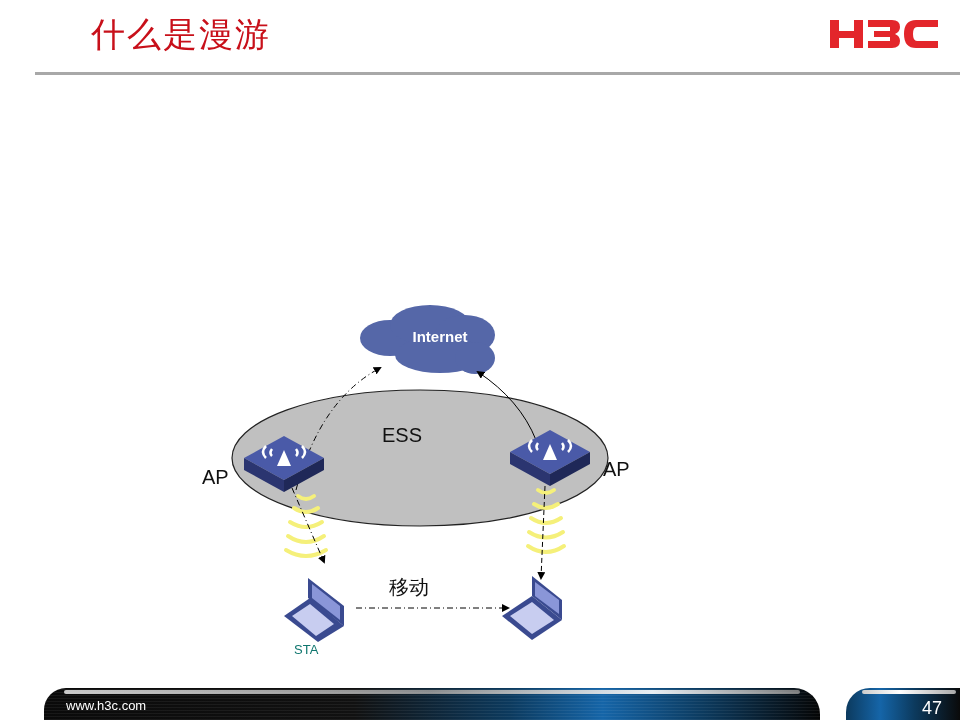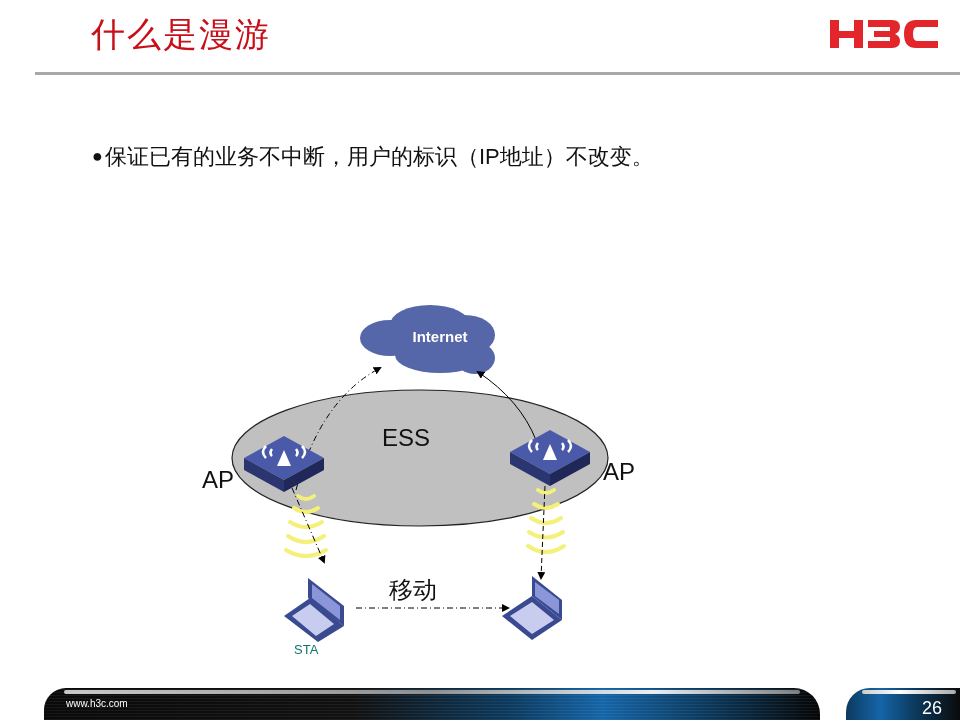--- a/index.html
+++ b/index.html
@@ -21,39 +21,39 @@
     background: #a8a8a8;
   }
   .bullets {
     position: absolute; left: 92px; top: 140px; margin: 0; padding: 0; list-style: none;
   }
   .bullets li {
     font-size: 22px; color: #111; height: 44px; line-height: 34px; white-space: nowrap;
   }
   .bullets li .dot { font-size: 18px; margin-right: 2px; position: relative; top: -2px; }
   .diagram { position: absolute; left: 0; top: 0; width: 960px; height: 720px; }
-  .lbl { position: absolute; font-size: 24px; color: #111; }
+  .lbl { position: absolute; font-size: 20px; color: #111; }
   .lbl-sm { position: absolute; font-size: 13px; color: #0f766e; }
   .footer-bar {
     position: absolute; left: 44px; top: 688px; width: 776px; height: 32px;
     border-radius: 22px 26px 0 0;
     background: linear-gradient(90deg, #0a0a0a 0%, #111 40%, #0c3a5e 60%, #1565a8 72%, #0c3a5e 85%, #050505 100%);
     overflow: hidden;
   }
   .footer-bar::before {
     content: ""; position: absolute; left: 20px; right: 20px; top: 2px; height: 4px;
     background: linear-gradient(90deg, #ddd, #999 50%, #fff 80%, #888);
     border-radius: 2px; opacity: 0.9;
   }
   .footer-bar::after {
     content: ""; position: absolute; inset: 0;
     background: repeating-linear-gradient(0deg, rgba(255,255,255,0.06) 0 1px, transparent 1px 3px);
   }
   .footer-url {
-    position: absolute; left: 66px; top: 698px; font-size: 10px; color: #fff; z-index: 2;
+    position: absolute; left: 66px; top: 698px; font-size: 13px; color: #fff; z-index: 2;
   }
   .page-box {
     position: absolute; left: 846px; top: 688px; width: 114px; height: 32px;
     border-radius: 24px 0 0 0;
     background: linear-gradient(90deg, #0c3a5e 0%, #1565a8 30%, #0c3a5e 60%, #0a0a0a 100%);
     overflow: hidden;
   }
   .page-box::before {
     content: ""; position: absolute; left: 16px; right: 4px; top: 2px; height: 4px;
     background: linear-gradient(90deg, #ccc, #fff 40%, #aaa);
@@ -74,21 +74,20 @@
     <rect x="26" y="4" width="9" height="28"></rect>
     <rect x="2" y="15" width="33" height="7"></rect>
     <path d="M40 4 H64 Q72 4 72 11 Q72 16 67 18 Q72 20 72 25 Q72 32 64 32 H40 V25 H62 V21 H46 V15 H62 V11 H40 Z"></path>
     <path d="M110 4 H88 Q76 4 76 18 Q76 32 88 32 H110 V25 H89 Q85 25 85 18 Q85 11 89 11 H110 Z"></path>
   </g>
 </svg>
 
 <div class="rule"></div>
 
 <ul class="bullets">
-  <li><span class="dot">●</span><span>保证已有的业务不中断，用户的标识（IP地址）不改变。</span></li>
 </ul>
 
 <svg class="diagram" viewBox="0 0 960 720">
   <defs>
     <marker id="arr" markerWidth="8" markerHeight="8" refX="6" refY="4" orient="auto">
       <path d="M0,0 L8,4 L0,8 Z" fill="#000"></path>
     </marker>
   </defs>
 
   <ellipse cx="420" cy="458" rx="188" ry="68" fill="#c0c0c0" stroke="#222" stroke-width="1.2"></ellipse>
@@ -159,13 +158,13 @@
 
 <div class="lbl" style="left:382px; top:424px;">ESS</div>
 <div class="lbl" style="left:202px; top:466px;">AP</div>
 <div class="lbl" style="left:603px; top:458px;">AP</div>
 <div class="lbl" style="left:389px; top:574px;font-family:Liberation Mono, monospace;">移动</div>
 <div class="lbl-sm" style="left:294px; top:642px;">STA</div>
 
 <div class="footer-bar"></div>
 <div class="footer-url">www.h3c.com</div>
 <div class="page-box"></div>
-<div class="page-num">26</div>
+<div class="page-num">47</div>
 
 </body></html>

